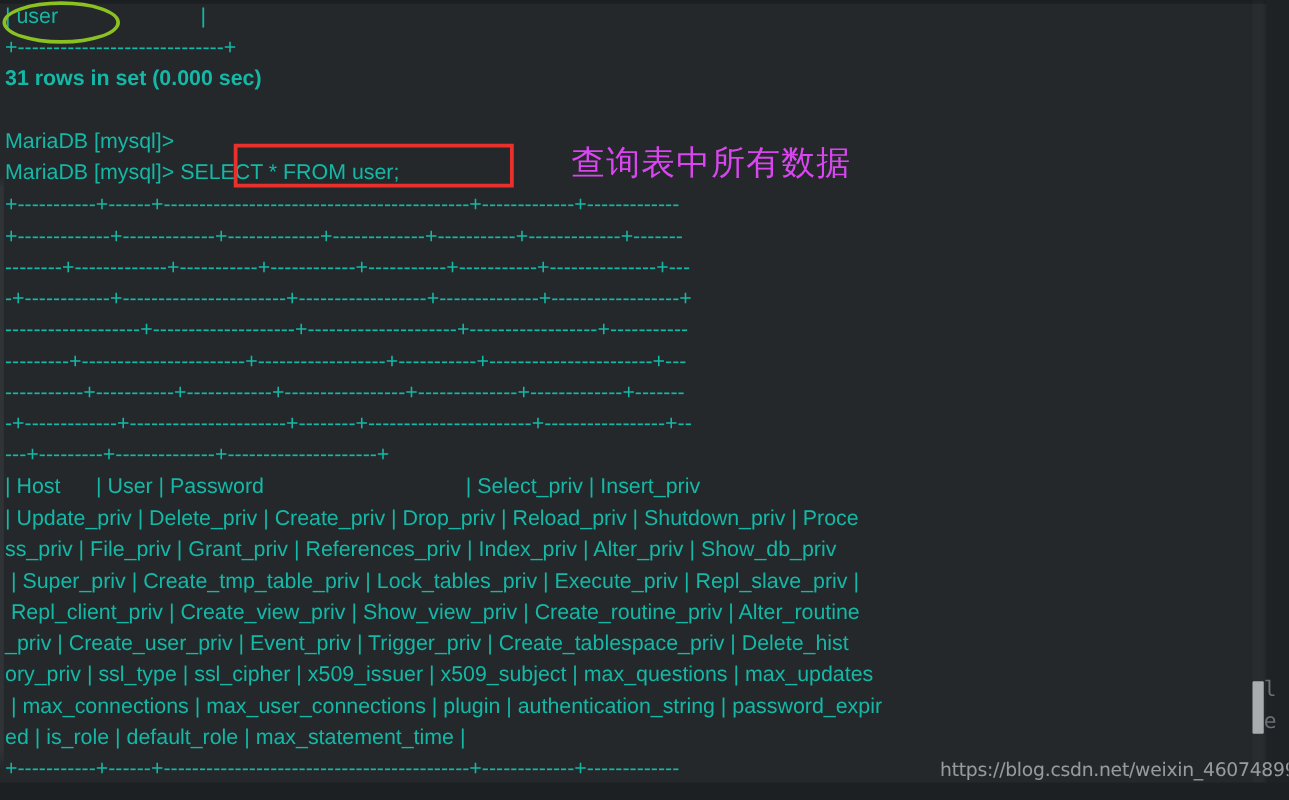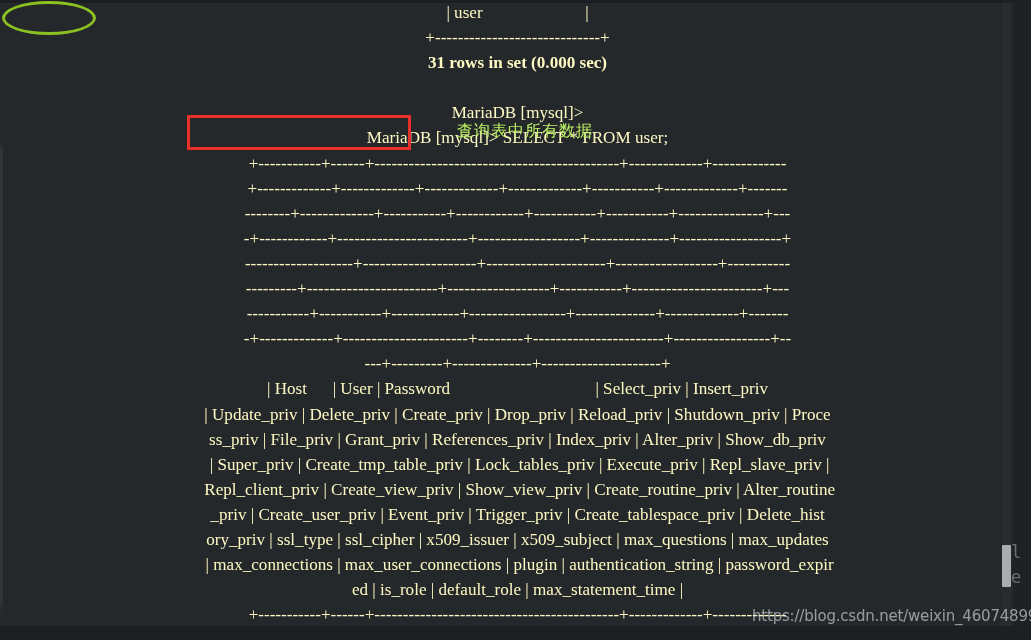--- a/index.html
+++ b/index.html
@@ -17,29 +17,28 @@
   }
   
   #term {
     position: absolute;
     left: 0;
     top: 0;
     width: 1031px;
     height: 640px;
     padding: 0;
     margin: 0;
-    color: #fef9c3;
-    font-family: Liberation Serif, serif;
+    color: #14b8a6;
+    font-family: Liberation Sans, sans-serif;
     font-size: 17.1px;
     line-height: 25.1px;
     letter-spacing: 0px;
     white-space: pre;
     overflow: hidden;
     box-sizing: border-box;
-    text-align: center;
   }
   #term .ln {
     display: block;
     height: 25.1px;
     padding-left: 4px;
   }
   #term .b { font-weight: bold; }
 
   
   .gutter {
@@ -79,23 +78,23 @@
     border: 3px solid #e8302c;
     box-sizing: border-box;
     pointer-events: none;
   }
 
   
   .cn-note {
     position: absolute;
     left: 457px;
     top: 117px;
-    color: #bef264;
+    color: #d946ef;
     font-family: "DejaVu Sans", "Liberation Sans", sans-serif;
-    font-size: 16px;
+    font-size: 27px;
     line-height: 28px;
     letter-spacing: 1px;
     white-space: nowrap;
   }
 
   
   .scrollbar-track {
     position: absolute;
     right: 20px;
     top: 0;

